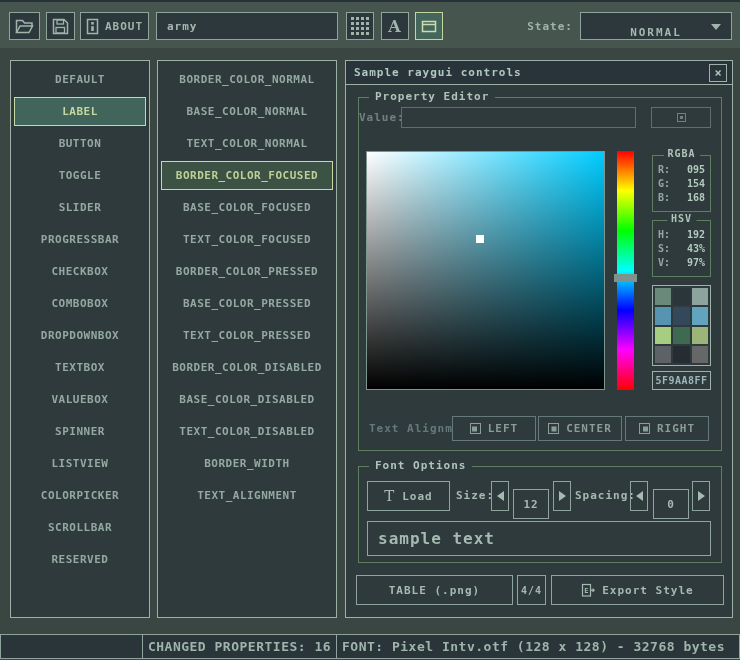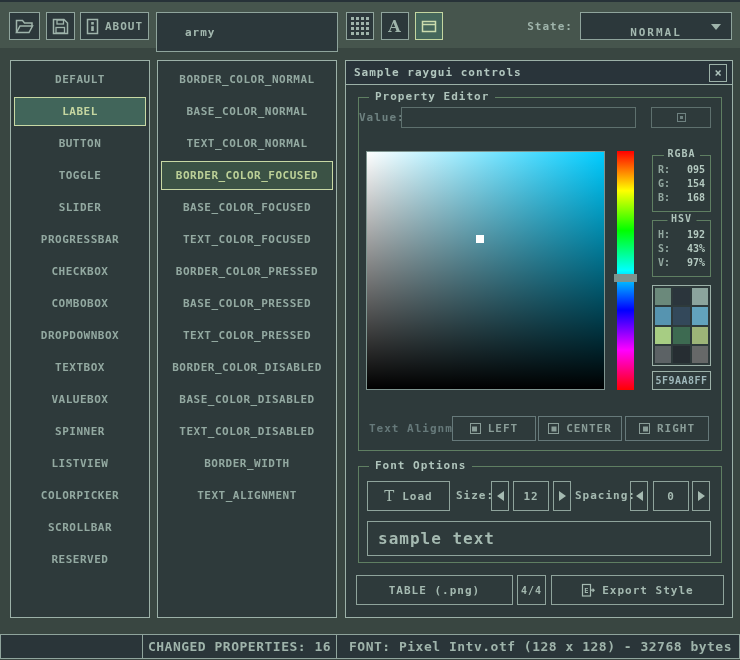--- a/index.html
+++ b/index.html
@@ -21,24 +21,24 @@
     position: absolute; top: 10px; height: 28px;
     background: #2C383B; border: 1px solid #8FA49C; color: #9FB4AB;
     display: flex; align-items: center; justify-content: center; gap: 6px;
     font-size: 11px; letter-spacing: 1px; cursor: default;
   }
   .tb-btn.active { background: #45675B; border: 1px solid #C3D6A0; color: #CBDCAE; }
   .btn-open { left: 9px;  width: 31px; }
   .btn-save { left: 46px; width: 29px; }
   .btn-about{ left: 80px; width: 69px; }
   .file-input {
-    position: absolute; left: 156px; top: 10px; width: 182px; height: 40px;
+    position: absolute; left: 156px; top: 10px; width: 182px; height: 28px;
     background: #2C383B; border: 1px solid #8FA49C; color: #A4B9B0;
     font-family: "DejaVu Sans Mono", monospace; font-weight: bold;
-    font-size: 11px; letter-spacing: 1px; padding: 0 28px; outline: none;
+    font-size: 11px; letter-spacing: 1px; padding: 0 10px; outline: none;
   }
   .btn-grid   { left: 346px; width: 28px; }
   .btn-font   { left: 381px; width: 28px; font-family: "DejaVu Serif", serif; font-size: 16px; }
   .btn-window { left: 415px; width: 28px; }
   .state-label {
     position: absolute; left: 505px; top: 0; width: 68px; height: 48px;
     display: flex; align-items: center; justify-content: flex-end;
     color: #9FB4AB; font-size: 11px; letter-spacing: 1px;
   }
   .state-dd {
@@ -180,21 +180,21 @@
     font-size: 11px; letter-spacing: 1px; position: absolute;
   }
   .load-btn { left: 21px; top: 420px; width: 83px; height: 30px; }
   .t-glyph { font-family: "DejaVu Serif", serif; font-size: 15px; font-weight: normal; }
   .fo-label { position: absolute; top: 420px; height: 30px; line-height: 30px; color: #A5BAB1; font-size: 11px; letter-spacing: 1px; }
   .size-label { left: 110px; }
   .spacing-label { left: 229px; }
   .spin-btn { width: 18px; height: 30px; }
   .size-dec { left: 145px; top: 420px; } .size-inc { left: 207px; top: 420px; }
   .sp-dec   { left: 284px; top: 420px; } .sp-inc   { left: 346px; top: 420px; }
-  .spin-val { width: 36px; height: 30px; font-size: 11px; }
+  .spin-val { width: 36px; height: 30px; font-size: 11px; margin-top: 8px; }
   .size-val { left: 167px; top: 420px; } .sp-val { left: 307px; top: 420px; }
   .arr { width: 0; height: 0; border-top: 5px solid transparent; border-bottom: 5px solid transparent; }
   .arr.l { border-right: 7px solid #A5BAB1; }
   .arr.r { border-left: 7px solid #A5BAB1; }
   .sample-input {
     position: absolute; left: 21px; top: 460px; width: 344px; height: 35px;
     background: transparent; border: 1px solid #8FA49C; color: #A5BAB1;
     font-family: "DejaVu Sans Mono", monospace; font-weight: bold; font-size: 16px;
     letter-spacing: 1px; padding: 0 10px; outline: none;
   }
@@ -206,21 +206,21 @@
 
   
   .status-seg {
     position: absolute; top: 634px; height: 25px;
     background: #2A3539; border: 1px solid #8FA49C;
     display: flex; align-items: center; color: #9FB4AB;
     font-size: 13px; letter-spacing: 0.5px; white-space: nowrap;
   }
   .seg-left   { left: 0;     width: 143px; }
   .seg-center { left: 142px; width: 195px; justify-content: center; }
-  .seg-right  { left: 336px; width: 404px; padding-left: 12px; }
+  .seg-right  { left: 336px; width: 404px; padding-left: 5px; }
 
   svg { display: block; }
 </style>
 </head>
 <body>
 
 <div class="app">
 
   <div class="toolbar">
     <div class="tb-btn btn-open">

